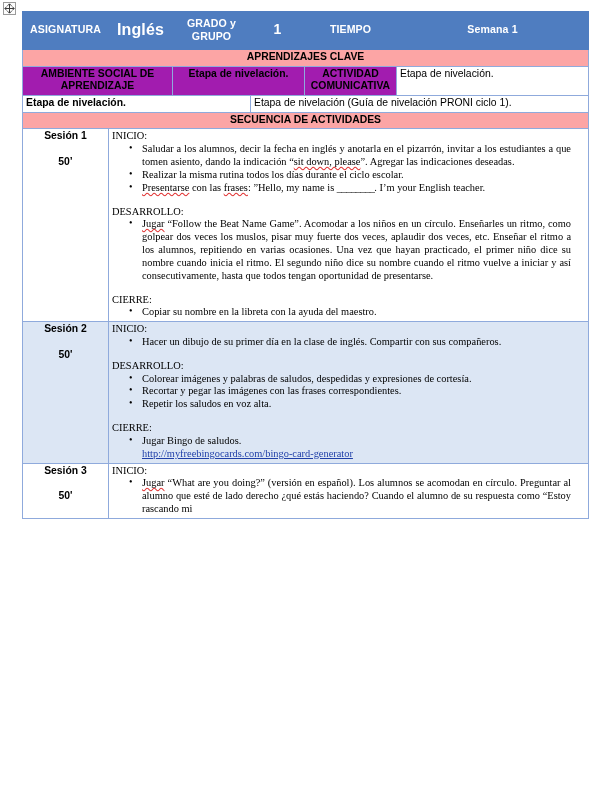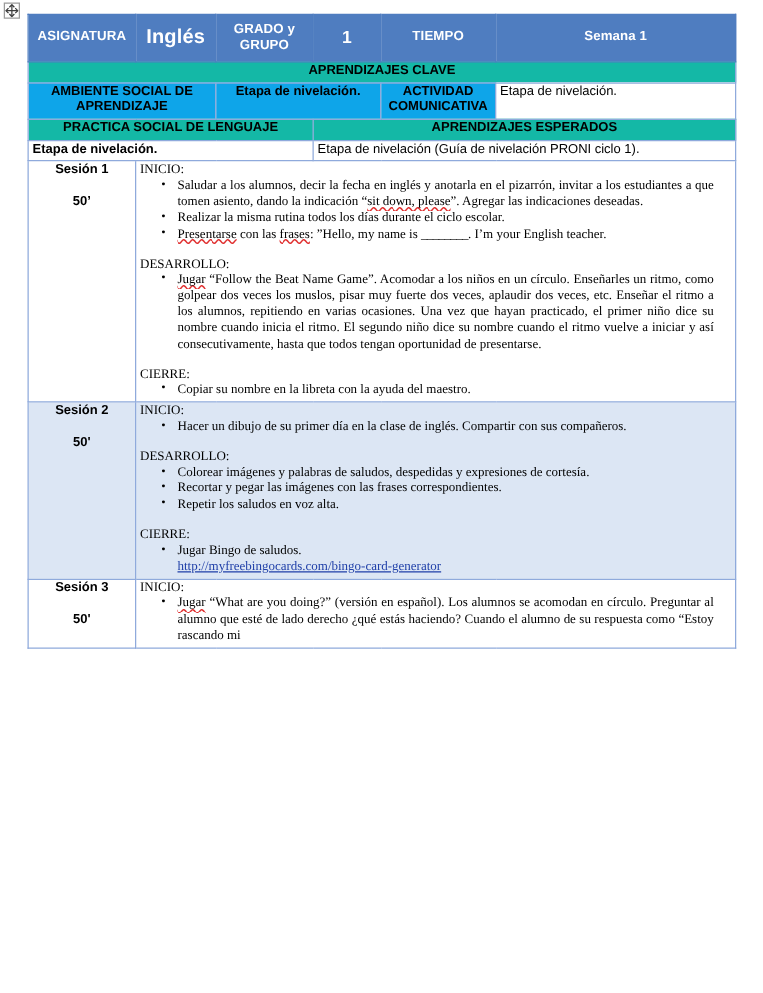--- a/index.html
+++ b/index.html
@@ -70,29 +70,29 @@
     font-size: 16px !important;
     font-weight: bold;
   }
   td.hdr-num {
     font-size: 14px !important;
     font-weight: bold;
   }
 
   
   td.sect {
-    background: #14b8a6;
+    background: #fca5a5;
     text-align: center;
     font-weight: bold;
     font-size: 11.4px;
     padding: 2px 2px 3px 2px;
     vertical-align: middle;
   }
   td.sub {
-    background: #0ea5e9;
+    background: #a21caf;
     text-align: center;
     font-weight: bold;
     font-size: 10.6px;
     vertical-align: middle;
     padding: 2px 3px 3px 3px;
   }
   td.sub-left {
     background: #ffffff;
     text-align: left;
     font-weight: bold;
@@ -207,29 +207,28 @@
       <td class="sect" colspan="6">APRENDIZAJES CLAVE</td>
     </tr>
     <tr>
       <td class="sub" colspan="2">AMBIENTE SOCIAL DE APRENDIZAJE</td>
       <td class="sub" colspan="2">Etapa de nivelación.</td>
       <td class="sub">ACTIVIDAD COMUNICATIVA</td>
       <td class="sub-plain">Etapa de nivelación.</td>
     </tr>
 
     <tr>
-      <td class="sect" colspan="3">PRACTICA SOCIAL DE LENGUAJE</td>
-      <td class="sect" colspan="3">APRENDIZAJES ESPERADOS</td>
-    </tr>
-    <tr>
       <td class="sub-left" colspan="3">Etapa de nivelación.</td>
       <td class="sub-plain" colspan="3">Etapa de nivelación (Guía de nivelación PRONI ciclo 1).</td>
     </tr>
 
 
+    <tr>
+      <td class="sect" colspan="6">SECUENCIA DE ACTIVIDADES</td>
+    </tr>
 
     <tr>
       <td class="ses-label">
         <span>Sesión 1</span>
         <span class="mins">50’</span>
       </td>
       <td class="ses-body" colspan="5">
         <div class="stage-name">INICIO:</div>
         <ul class="acts">
           <li>Saludar a los alumnos, decir la fecha en inglés y anotarla en el pizarrón, invitar a los estudiantes a que tomen asiento, dando la indicación “<span class="sp">sit down, please</span>”. Agregar las indicaciones deseadas.</li>

